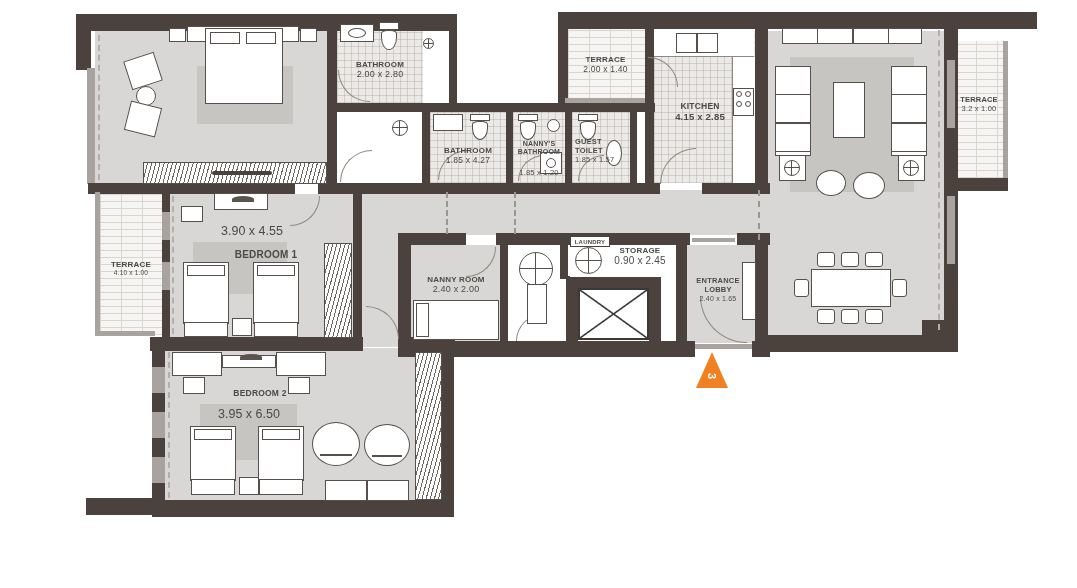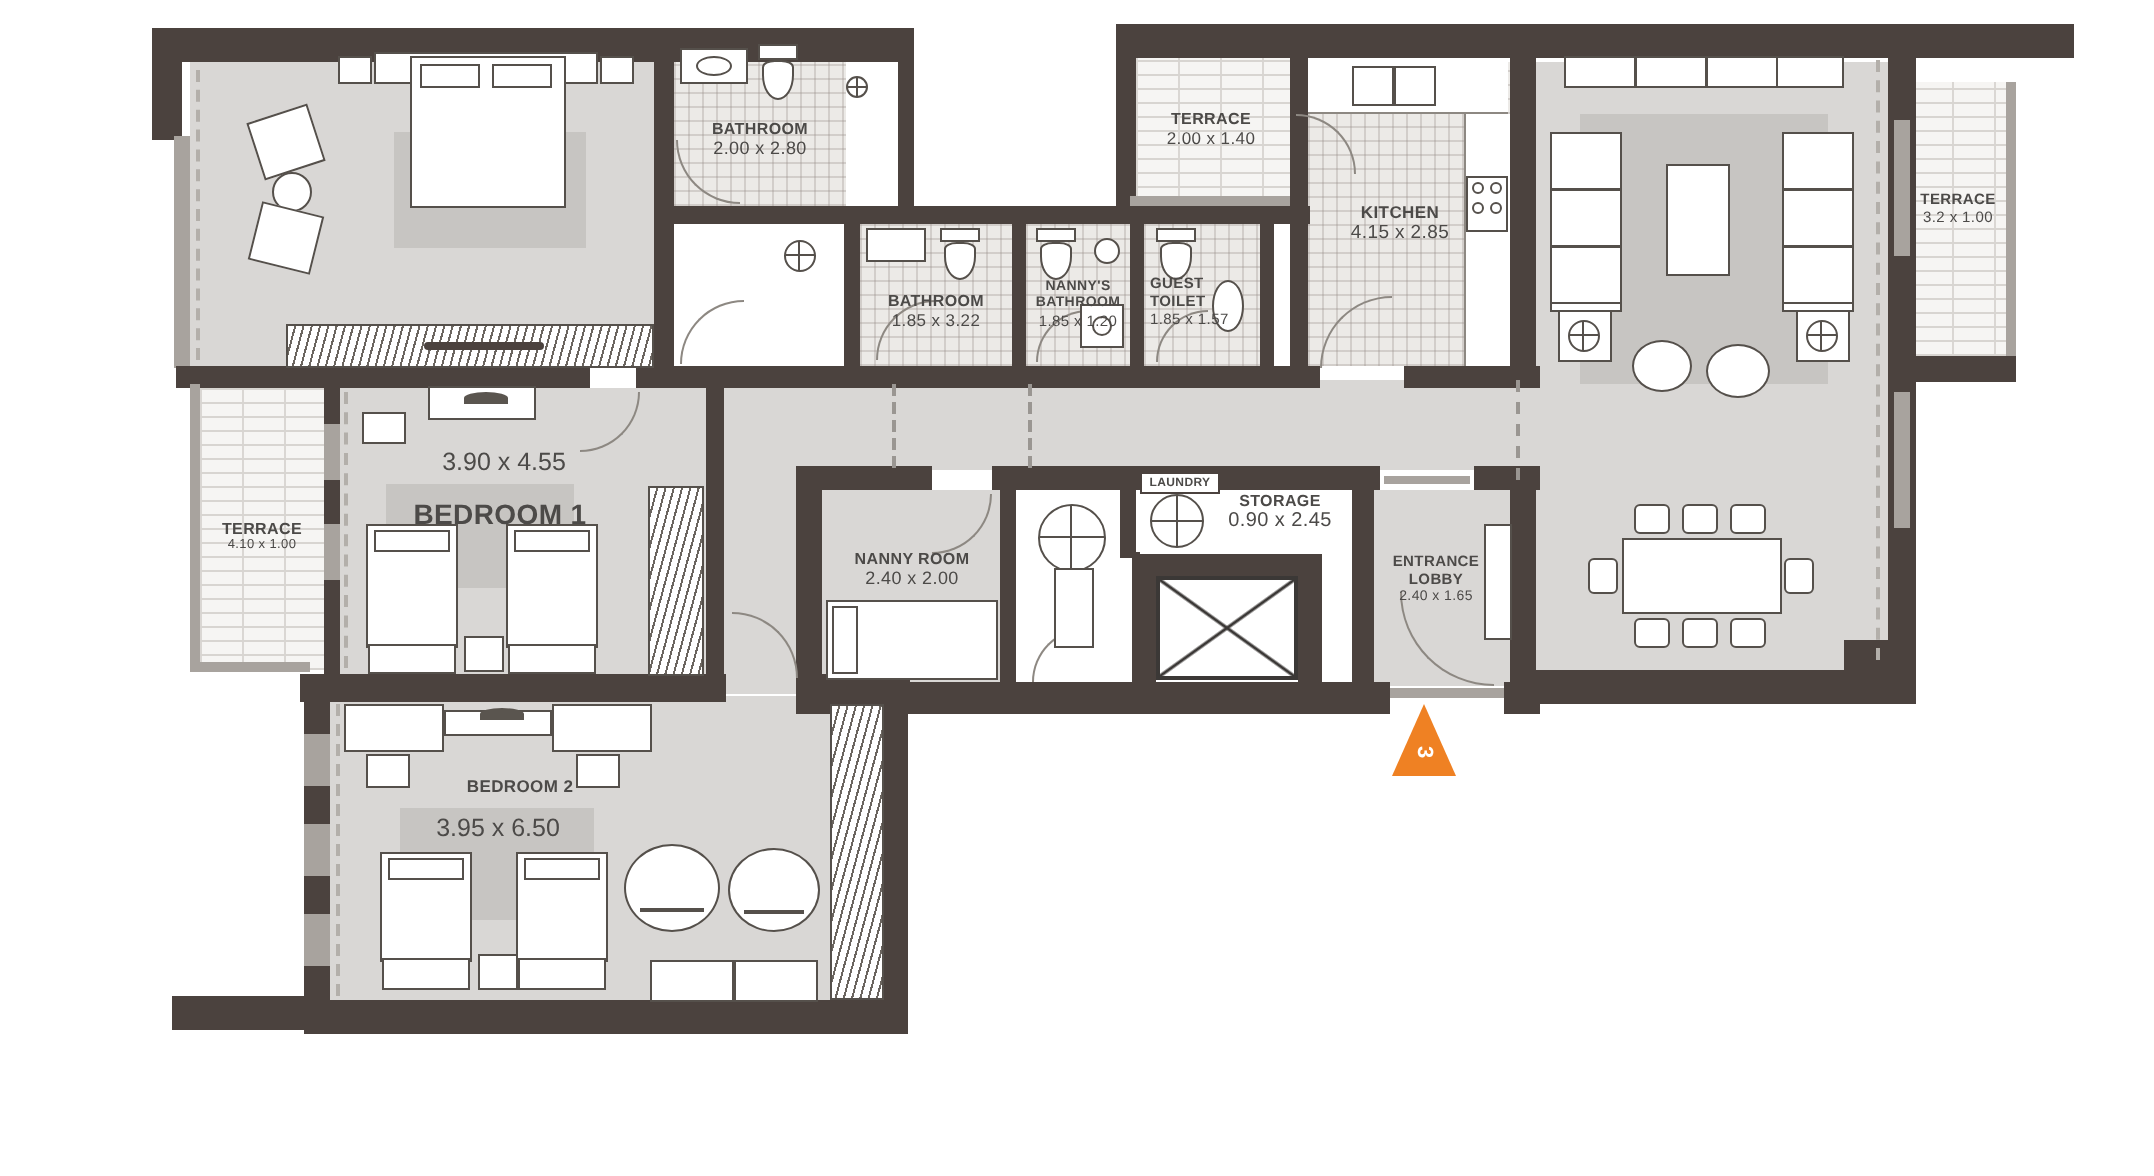--- a/index.html
+++ b/index.html
@@ -261,39 +261,39 @@
   <div class="a lbl" style="left:338px;top:60px;width:84px;font-size:8px">
     <div>BATHROOM</div>
     <div class="dim" style="font-size:9px;font-weight:normal">2.00 x 2.80</div>
   </div>
   <div class="a lbl" style="left:566px;top:55px;width:79px;font-size:8px">
     <div>TERRACE</div>
     <div class="dim" style="font-size:8.5px;font-weight:normal">2.00 x 1.40</div>
   </div>
   <div class="a lbl" style="left:655px;top:101px;width:90px;font-size:8.5px">
     <div>KITCHEN</div>
-    <div class="dim" style="font-size:9.5px;font-weight:normal">4.15 x 2.85</div>
+    <div class="dim" style="font-size:9.5px;font-weight:bold">4.15 x 2.85</div>
   </div>
   <div class="a lbl" style="left:953px;top:96px;width:52px;font-size:7.5px">
     <div>TERRACE</div>
     <div class="dim" style="font-size:7.5px;font-weight:normal">3.2 x 1.00</div>
   </div>
   <div class="a lbl" style="left:101px;top:260px;width:60px;font-size:8px">
     <div>TERRACE</div>
     <div class="dim" style="font-size:6.5px;font-weight:normal">4.10 x 1.00</div>
   </div>
   <div class="a dim" style="left:202px;top:224px;width:100px;font-size:12.5px;text-align:center">3.90 x 4.55</div>
-  <div class="a lbl" style="left:205px;top:249px;width:90px;font-size:14px">BEDROOM 1</div>
+  <div class="a lbl" style="left:221px;top:249px;width:90px;font-size:10px">BEDROOM 1</div>
   <div class="a lbl" style="left:430px;top:146px;width:76px;font-size:8px">
     <div>BATHROOM</div>
-    <div class="dim" style="font-size:8.5px;font-weight:normal">1.85 x 3.22</div>
+    <div class="dim" style="font-size:8.5px;font-weight:normal">1.85 x 4.27</div>
   </div>
   <div class="a lbl" style="left:511px;top:140px;width:56px;font-size:7px">
     <div>NANNY'S BATHROOM</div>
-    <div class="dim" style="font-size:7.5px;font-weight:normal;">1.85 x 1.20</div>
+    <div class="dim" style="font-size:7.5px;font-weight:normal;margin-top:12px">1.85 x 1.20</div>
   </div>
   <div class="a lbl" style="left:573px;top:138px;width:42px;font-size:7.5px;text-align:left;padding-left:2px">
     <div>GUEST TOILET</div>
     <div class="dim" style="font-size:7.5px;font-weight:normal;text-align:left;width:56px">1.85 x 1.57</div>
   </div>
   <div class="a lbl" style="left:420px;top:275px;width:72px;font-size:8px">
     <div>NANNY ROOM</div>
     <div class="dim" style="font-size:9px;font-weight:normal">2.40 x 2.00</div>
   </div>
   <div class="a lbl" style="left:570px;top:236px;width:40px;height:11px;background:#fff;border:1.5px solid #4b423e;font-size:6px;line-height:10px">LAUNDRY</div>

